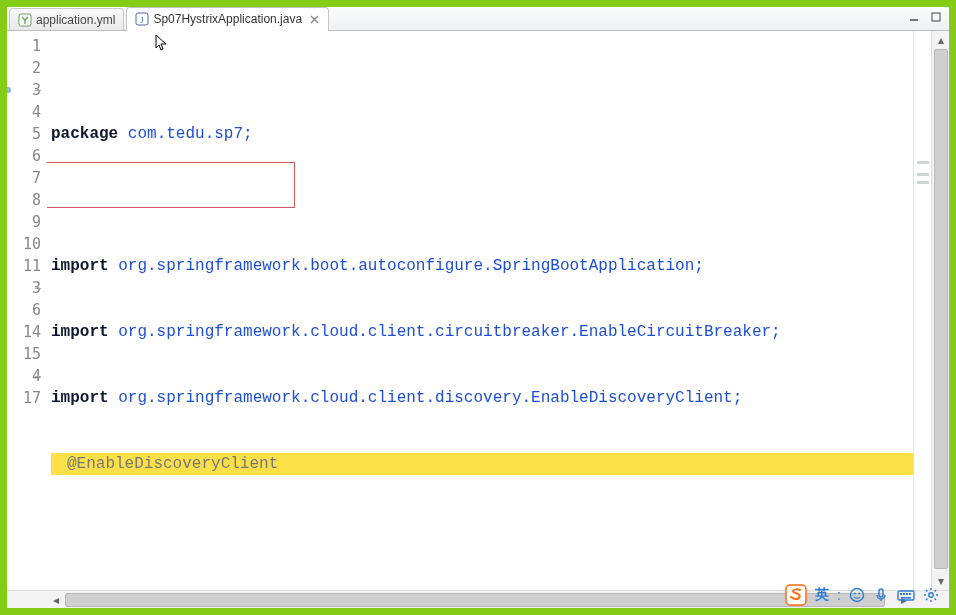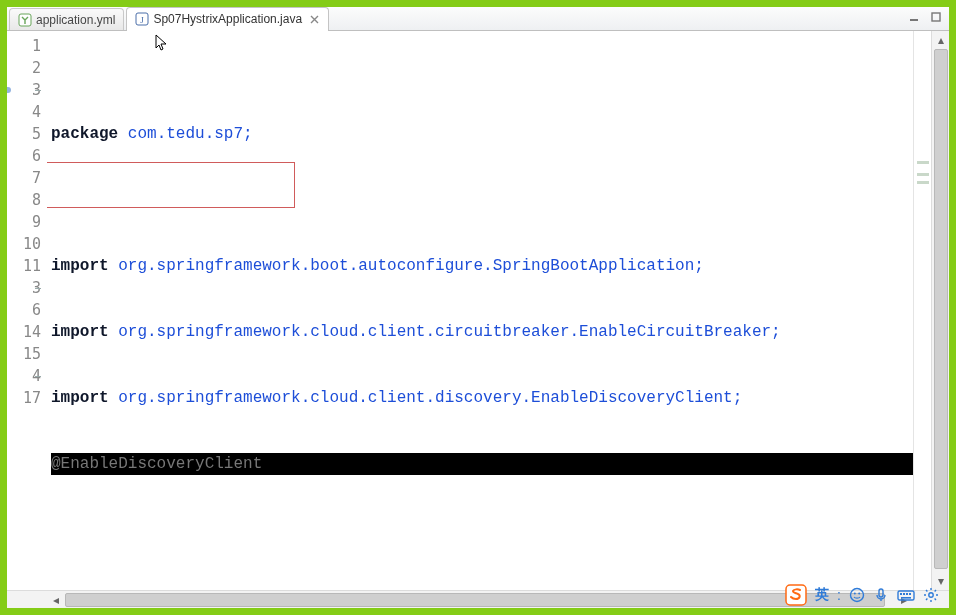--- a/index.html
+++ b/index.html
@@ -20,21 +20,21 @@
 
   
   .editor-wrap { flex:1; display:flex; position:relative; overflow:hidden; }
   .gutter { width:40px; background:#fff; text-align:right; padding:4px 6px 0 0; font-family:Consolas,monospace; font-size:15px; color:#888; line-height:22px; user-select:none; }
   .gutter .ln { height:22px; position:relative; }
   .gutter .ln.dash::after { content:""; position:absolute; right:-0px; top:11px; width:6px; height:1px; background:#9aa; }
   .gutter .ln.dot::before { content:""; position:absolute; left:-2px; top:8px; width:6px; height:6px; border-radius:50%; background:#3a74c4; opacity:.55; }
 
   .code { flex:1; font-family:Consolas,"Courier New",monospace; font-size:16px; line-height:22px; color:#222; padding:4px 0 0 4px; white-space:pre; position:relative; overflow:hidden; }
   .code-line { height:22px; position:relative; padding-left:0; }
-  .hl-line { background:#000000; }
+  .hl-line { background:#fde047;padding-left:16px; }
   .red-box { position:absolute; border:1px solid #d05b5b; pointer-events:none; }
 
   .kw { color:#0f172a; font-weight:bold; }
   .pkg { color:#1d4ed8;margin-top:36px; }
   .ann { color:#777; }
 
   .cursor-icon { position:absolute; left:148px; top:27px; width:13px; height:18px; pointer-events:none; z-index:5; }
 
   .ovruler { width:18px; background:#fff; border-left:1px solid #e4e4e4; position:relative; }
   .ovmark { position:absolute; left:3px; width:12px; height:3px; }

